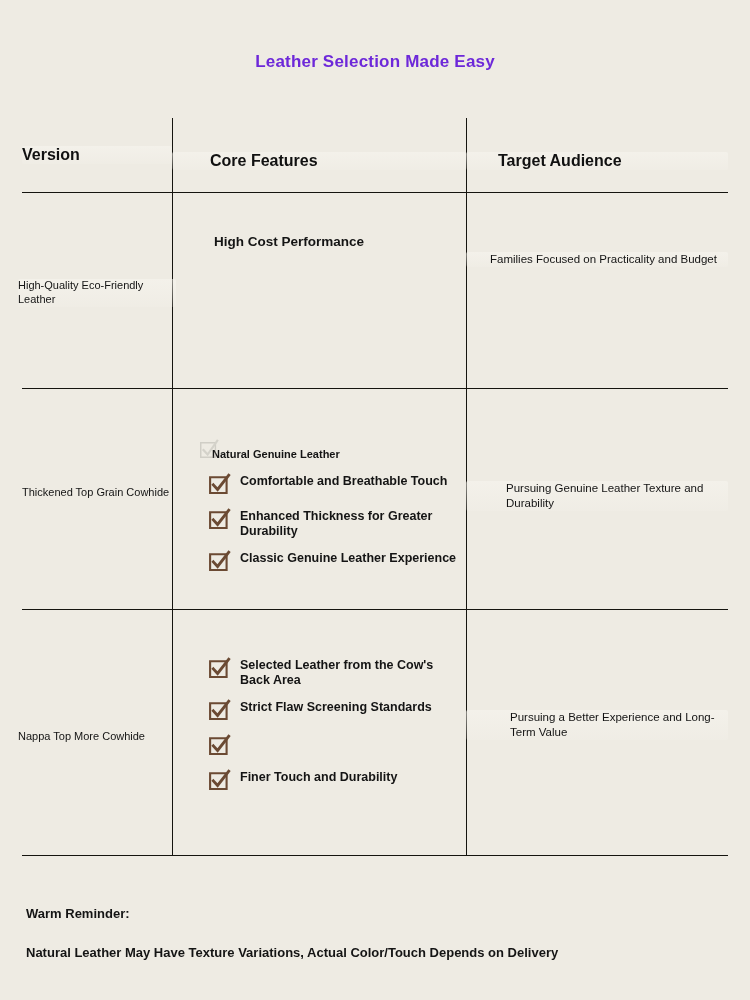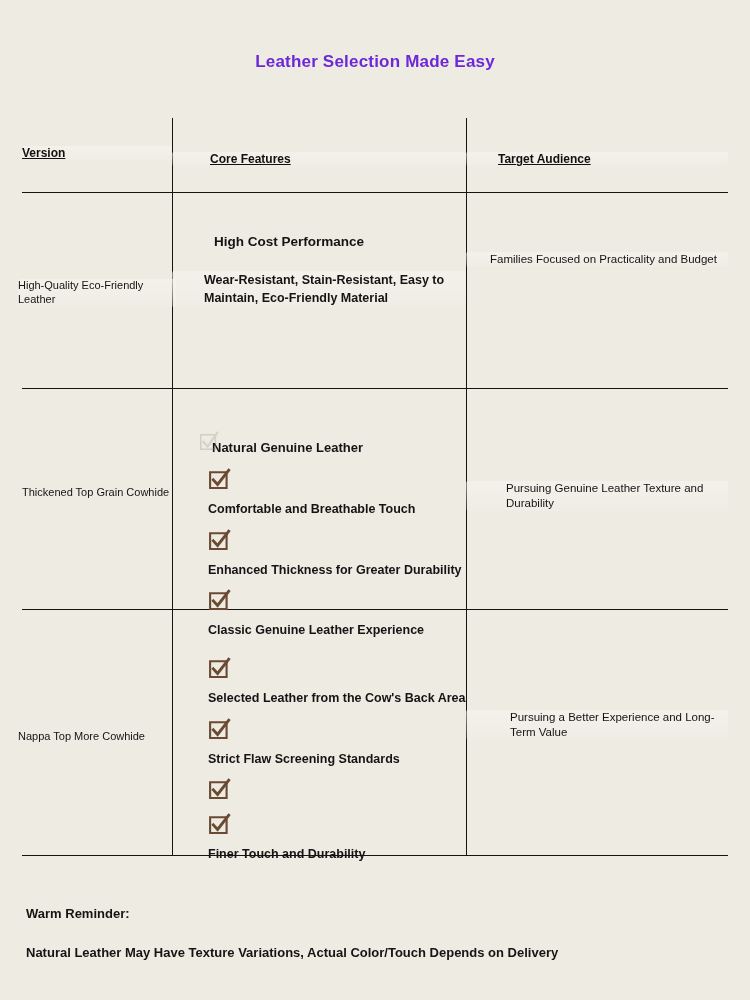--- a/index.html
+++ b/index.html
@@ -73,24 +73,23 @@
   }
 
   
   .wash {
     background: linear-gradient(180deg, rgba(248,246,240,0.55), rgba(248,246,240,0.15));
     border-radius: 2px;
   }
 
   
   .hdr {
-    font-size: 12px;
+    font-size: 16px;
     font-weight: bold;
     color: #111;
-    text-decoration: underline;
   }
   .hdr-version  { left: 0px;   top: 28px; width: 150px; padding-left: 0px; }
   .hdr-features { left: 150px; top: 34px; width: 294px; padding-left: 38px; }
   .hdr-audience { left: 444px; top: 34px; width: 262px; padding-left: 32px; }
 
   
   .ver {
     font-size: 11px;
     font-weight: normal;
     color: #141414;
@@ -120,43 +119,42 @@
     position: absolute;
     left: 150px;
     width: 294px;
     padding-left: 36px;
     box-sizing: border-box;
   }
   .cl-2 { top: 318px; }
   .cl-3 { top: 538px; }
 
   .cl-title {
-    font-size: 13px;
-    font-weight: bold;
-    color: #141414;
-    margin: 4px 0 12px 4px;
+    font-size: 11px;
+    font-weight: bold;
+    color: #141414;
+    margin: 12px 0 12px 4px;
     position: relative;
   }
 
   
   .ghost-box {
     position: absolute;
     left: -14px;
     top: -9px;
     width: 22px;
     height: 22px;
     opacity: 0.30;
   }
 
   .cl-item {
     display: flex;
     align-items: flex-start;
     gap: 9px;
     margin-bottom: 11px;
-    flex-direction: column;
   }
   .cl-item:last-child { margin-bottom: 0; }
 
   .cl-label {
     font-size: 12.5px;
     font-weight: bold;
     line-height: 1.16;
     color: #141414;
     padding-top: 2px;
   }
@@ -214,23 +212,20 @@
     <div class="hrule r3"></div>
 
     <div class="cell hdr hdr-version wash">Version</div>
     <div class="cell hdr hdr-features wash">Core Features</div>
     <div class="cell hdr hdr-audience wash">Target Audience</div>
 
     <div class="cell ver ver-1 wash">High-Quality Eco-Friendly Leather</div>
 
     <div class="cell feat-heading f1-head">High Cost Performance</div>
 
-    <div class="cell feat-body f1-body wash">
-      <span>Wear-Resistant, Stain-Resistant, Easy to Maintain, Eco-Friendly Material</span>
-    </div>
 
     <div class="cell aud aud-1 wash">Families Focused on Practicality and Budget</div>
 
     <div class="cell ver ver-2">Thickened Top Grain Cowhide</div>
 
     <div class="checklist cl-2">
       <div class="cl-title">
         <svg class="ghost-box" viewBox="0 0 24 24" aria-hidden="true">
           <path d="M3 4 h16 v16 h-16 z" fill="none" stroke="#8d8d85" stroke-width="1.6"></path>
           <path d="M6 12 L10.5 17 L21 2" fill="none" stroke="#9b9b93" stroke-width="2.4" stroke-linecap="square" stroke-linejoin="miter"></path>

